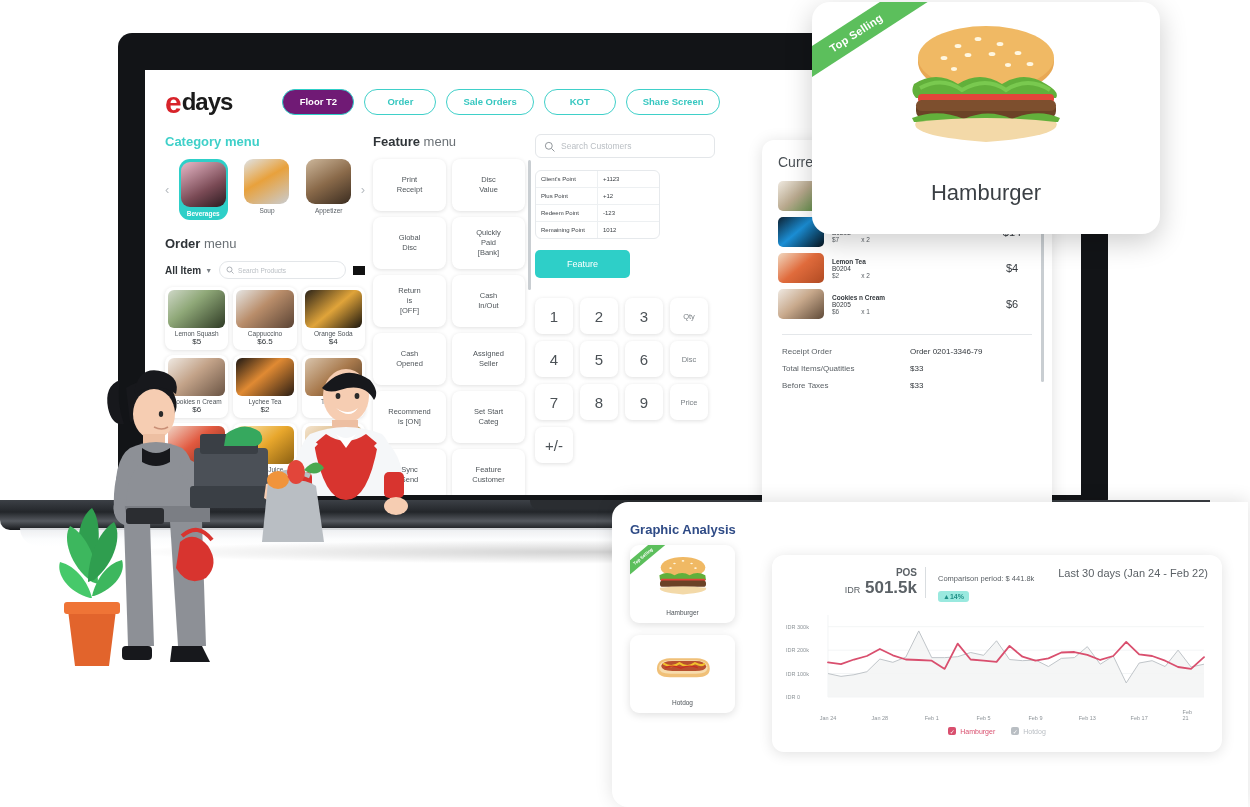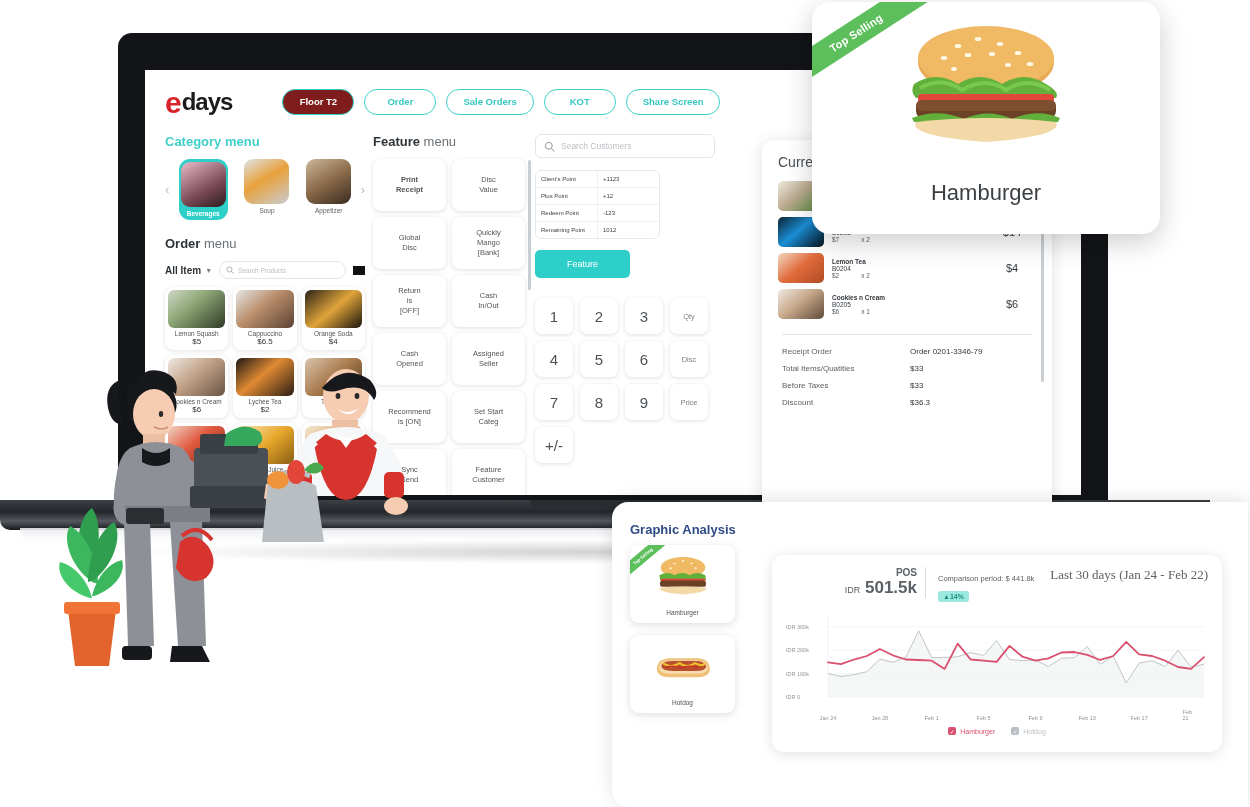--- a/index.html
+++ b/index.html
@@ -26,21 +26,21 @@
 
   
   .pos{ position:absolute; inset:0; background:#fff; padding:18px 20px; }
   .pos-top{ display:flex; align-items:center; gap:14px; }
   .logo{ font-size:24px; font-weight:bold; letter-spacing:-1px; color:#1b1b1b; display:flex; align-items:center;}
   .logo .e{ color:#d8232a; font-size:30px; line-height:.9; margin-right:1px;}
   .nav{ display:flex; gap:10px; margin-left:36px;}
   .pill{ border:1px solid #3fd0c9; color:#36c7c0; background:#fff; border-radius:15px;
          font-size:9.5px; font-weight:bold; padding:7px 16px; min-width:72px; text-align:center;
          line-height:1.15; cursor:pointer;}
-  .pill.active{ background:#7f1d1d; border-color:#2ecfc8; color:#fff;}
+  .pill.active{ background:#701a75; border-color:#2ecfc8; color:#fff;}
 
   .cols{ display:flex; margin-top:18px; gap:0px;}
   .col-cat{ width:200px; }
   .col-feat{ width:160px; padding-left:8px;}
   .col-cust{ width:190px; padding-left:10px;}
   .col-order{ flex:1; padding-left:12px;}
 
   .sect-title{ font-size:13px; font-weight:bold; color:#3fd0c9; margin-bottom:10px;}
   .sect-title.dark{ color:#2f3438;}
   .sect-title.dark span{ font-weight:normal; color:#6b7176;margin-top:12px;}
@@ -132,21 +132,21 @@
 
   .chartcard{ position:absolute; left:160px; top:53px; width:450px; height:197px; background:#fff;
               border-radius:12px; box-shadow:0 2px 14px rgba(0,0,0,.12); padding:12px 14px;}
   .chdr{ display:flex; align-items:flex-start; gap:8px;}
   .chdr .lft{ width:140px; text-align:right; padding-right:8px; border-right:1px solid #d9dde0;}
   .chdr .pos-lbl{ font-size:10px; color:#5b6166;font-weight:bold;}
   .chdr .amt{ font-size:17px; color:#5b6166; font-weight:bold; }
   .chdr .amt .cur{ font-size:9px; font-weight:normal;}
   .chdr .rgt{ padding-left:4px; flex:1;}
   .cmp{ font-size:7.5px; color:#5b6166;text-align:center;}
-  .last30{ font-size:13px; color:#5b6166; float:right;font-family:Liberation Serif, serif;}
+  .last30{ font-size:11px; color:#5b6166; float:right;}
   .badge{ display:inline-block; background:#9ae9df; color:#1f8f86; font-size:7px; font-weight:bold;
           border-radius:3px; padding:2px 5px; margin-top:4px;}
   .plot{ position:relative; margin-top:6px; height:100px;}
   .ylab{ position:absolute; left:0; font-size:5.5px; color:#8e9499; transform:translateY(-50%);}
   .xlab{ position:absolute; bottom:-12px; font-size:5.5px; color:#8e9499; transform:translateX(-50%);}
   .legend{ text-align:center; margin-top:18px; font-size:7px;}
   .legend span.lg{ display:inline-flex; align-items:center; gap:4px; margin:0 8px;}
   .lbox{ width:8px; height:8px; border-radius:2px; display:inline-flex; align-items:center; justify-content:center;
          color:#fff; font-size:6px;}
 
@@ -271,28 +271,28 @@
                 <div class="pp">$6</div>
               </div>
             </div>
         </div>
 
         <div class="col-feat" style="position:relative;">
           <div class="sect-title dark">
             <b>Feature</b><span> menu</span>
           </div>
           <div class="feat-grid" id="feats">
-              <div class="fbtn" style="white-space: pre-line; font-weight: bold;">Print
+              <div class="fbtn" style="white-space: pre-line;">Print
 Receipt</div>
               <div class="fbtn" style="white-space: pre-line;">Disc
 Value</div>
               <div class="fbtn" style="white-space: pre-line;">Global
 Disc</div>
               <div class="fbtn" style="white-space: pre-line;">Quickly
-Mango
+Paid
 [Bank]</div>
               <div class="fbtn" style="white-space: pre-line;">Return
 is
 [OFF]</div>
               <div class="fbtn" style="white-space: pre-line;">Cash
 In/Out</div>
               <div class="fbtn" style="white-space: pre-line;">Cash
 Opened</div>
               <div class="fbtn" style="white-space: pre-line;">Assigned
 Seller</div>
@@ -416,24 +416,20 @@
           <div class="sk">Receipt Order</div>
           <div class="sv">Order 0201-3346-79</div>
         </div>
         <div class="sumrow">
           <div class="sk">Total Items/Quatities</div>
           <div class="sv">$33</div>
         </div>
         <div class="sumrow">
           <div class="sk">Before Taxes</div>
           <div class="sv">$33</div>
-        </div>
-        <div class="sumrow">
-          <div class="sk">Discount</div>
-          <div class="sv">$36.3</div>
         </div>
       </div>
     <div class="oscroll"></div>
   </div>
 
   <div class="topsell">
     <div class="ribbon">Top Selling</div>
     <div class="burger-wrap">
       <svg width="176" height="128" viewBox="0 0 176 128">
         <ellipse cx="88" cy="40" rx="68" ry="34" fill="#e8a854"></ellipse>

